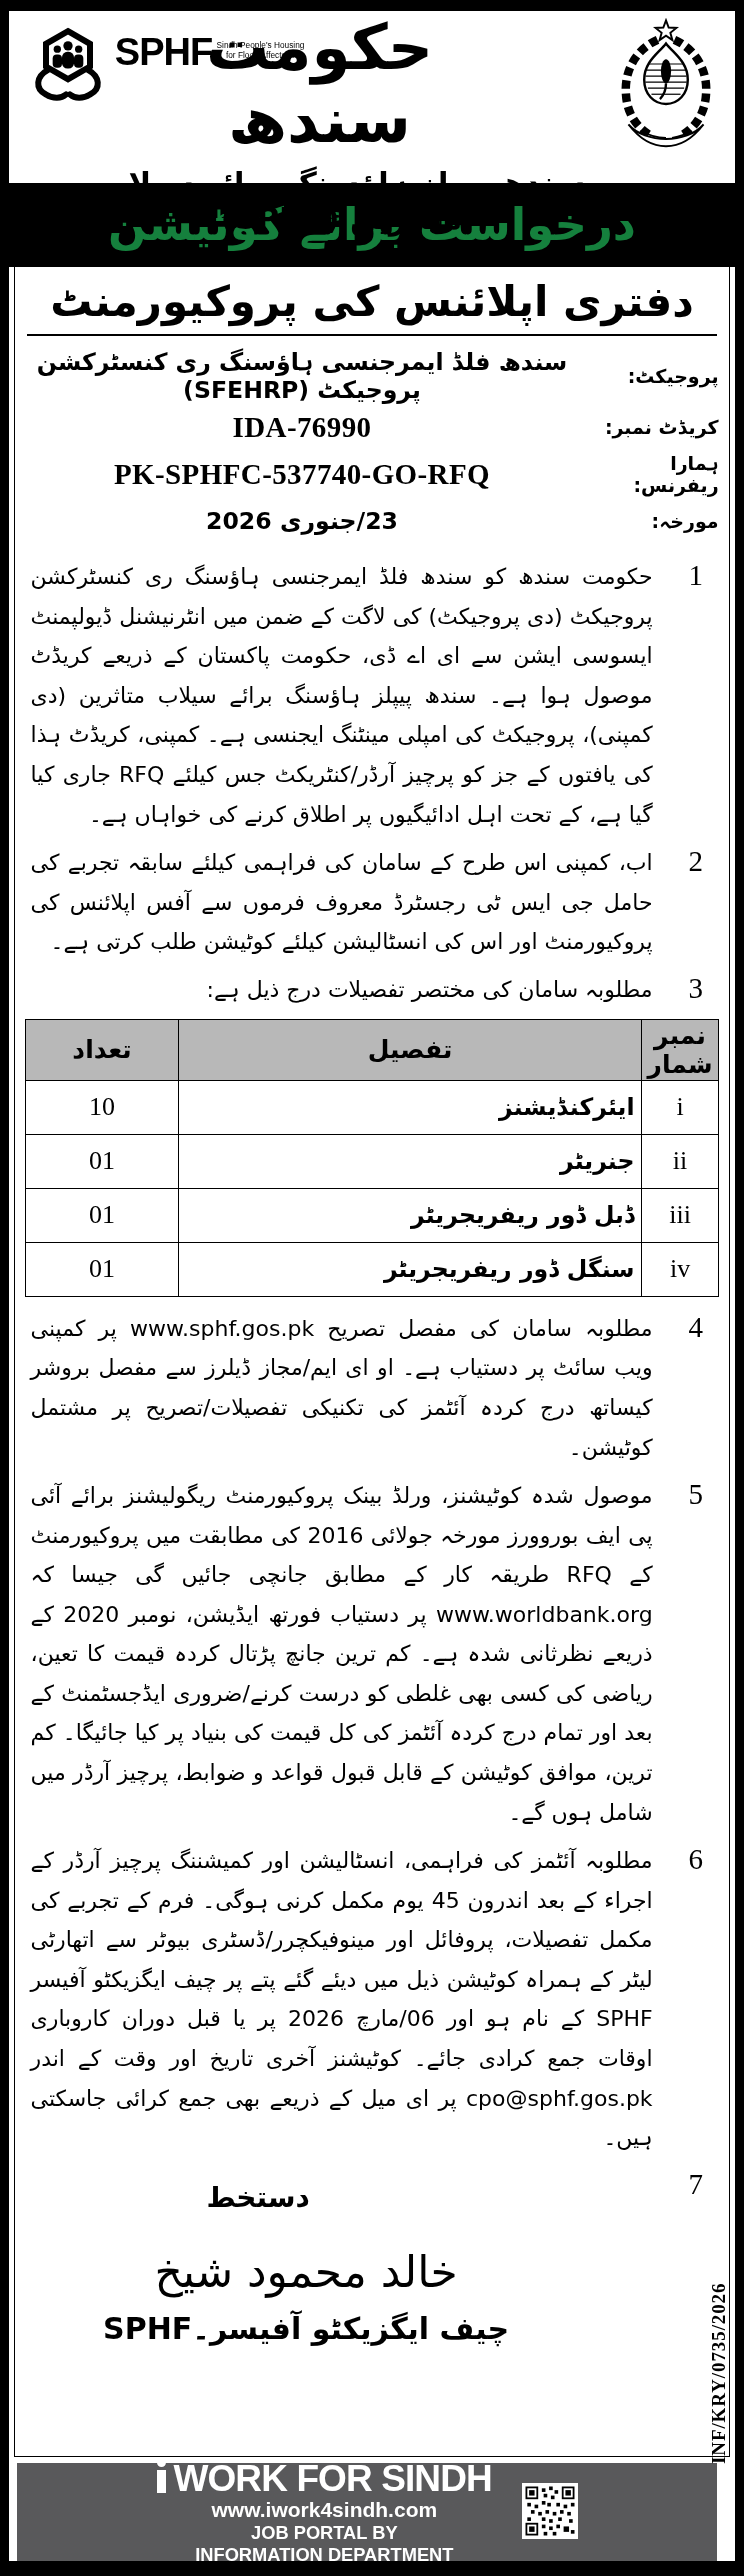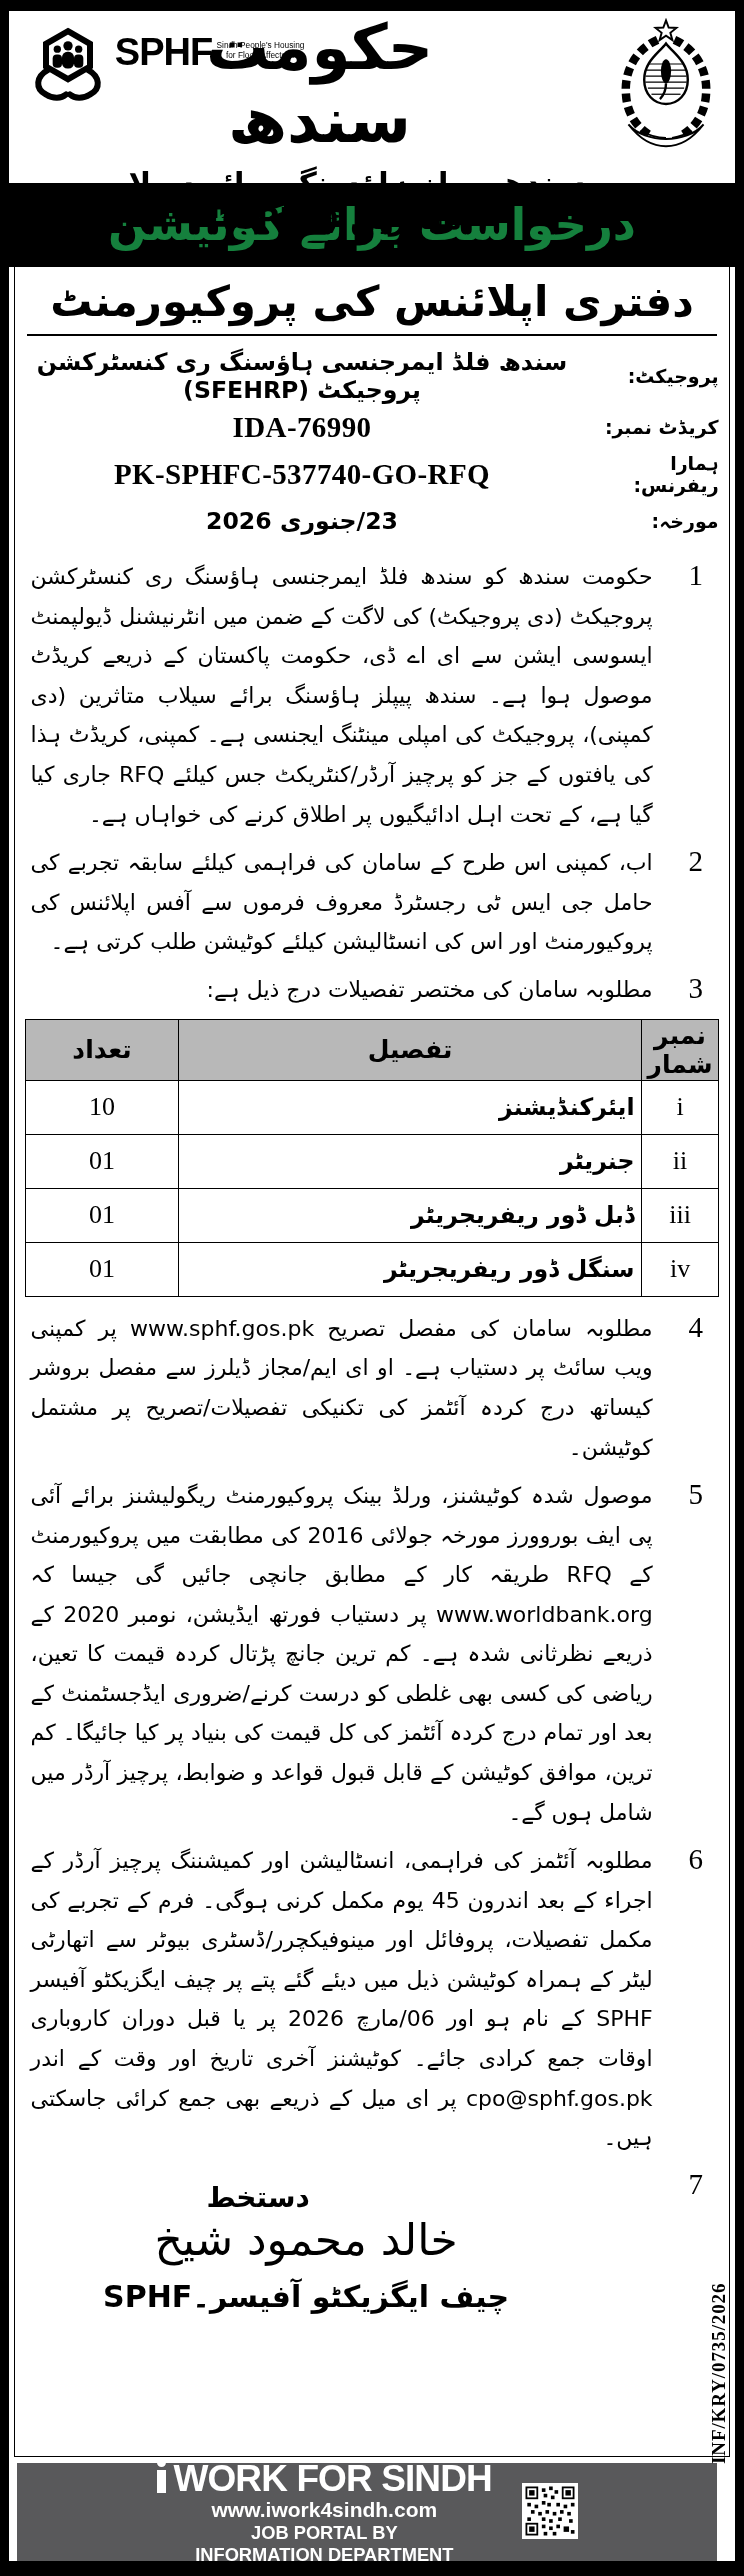--- a/index.html
+++ b/index.html
@@ -38,21 +38,21 @@
   .para-text{font-size:22px;line-height:1.8;text-align:justify;font-weight:500;}
 
   table.items{width:100%;border-collapse:collapse;direction:rtl;margin:5.2px 0 12.2px 0;}
   table.items th,table.items td{border:1.7px solid #000;}
   table.items th{background:#b8b8b8;font-size:25px;font-weight:800;height:52px;text-align:center;}
   td.sn{font-family:"Liberation Serif",serif;font-size:26px;text-align:center;direction:ltr;height:51px;}
   td.detail{font-size:23.6px;font-weight:700;text-align:right;padding-right:7px;margin-left:19px;}
   td.qty{font-family:"Liberation Serif",serif;font-size:26px;text-align:center;direction:ltr;}
 
   .sigblock{width:66%;margin:23px 0 0 52px;text-align:center;direction:rtl;}
-  .sig-label{font-size:28px;font-weight:600;margin-bottom:0;margin-right:96px;}
+  .sig-label{font-size:28px;font-weight:600;margin-bottom:32px;margin-right:96px;}
   .sig-name{font-size:44px;font-weight:400;line-height:1.2;}
   .sig-desig{font-size:30px;font-weight:700;margin-top:12.2px;}
 
   .side-note{position:absolute;right:14px;top:2235px;height:229px;writing-mode:vertical-rl;transform:rotate(180deg);
              font-family:"Liberation Serif",serif;font-weight:700;font-size:19px;letter-spacing:0.9px;white-space:nowrap;}
 
   
   .footer{position:absolute;left:8.7px;right:18px;bottom:0;height:98px;background:#59595b;color:#fff;
           display:flex;align-items:center;justify-content:center;gap:30px;}
   .f-text{display:flex;flex-direction:column;align-items:center;font-family:"Liberation Sans",sans-serif;}

